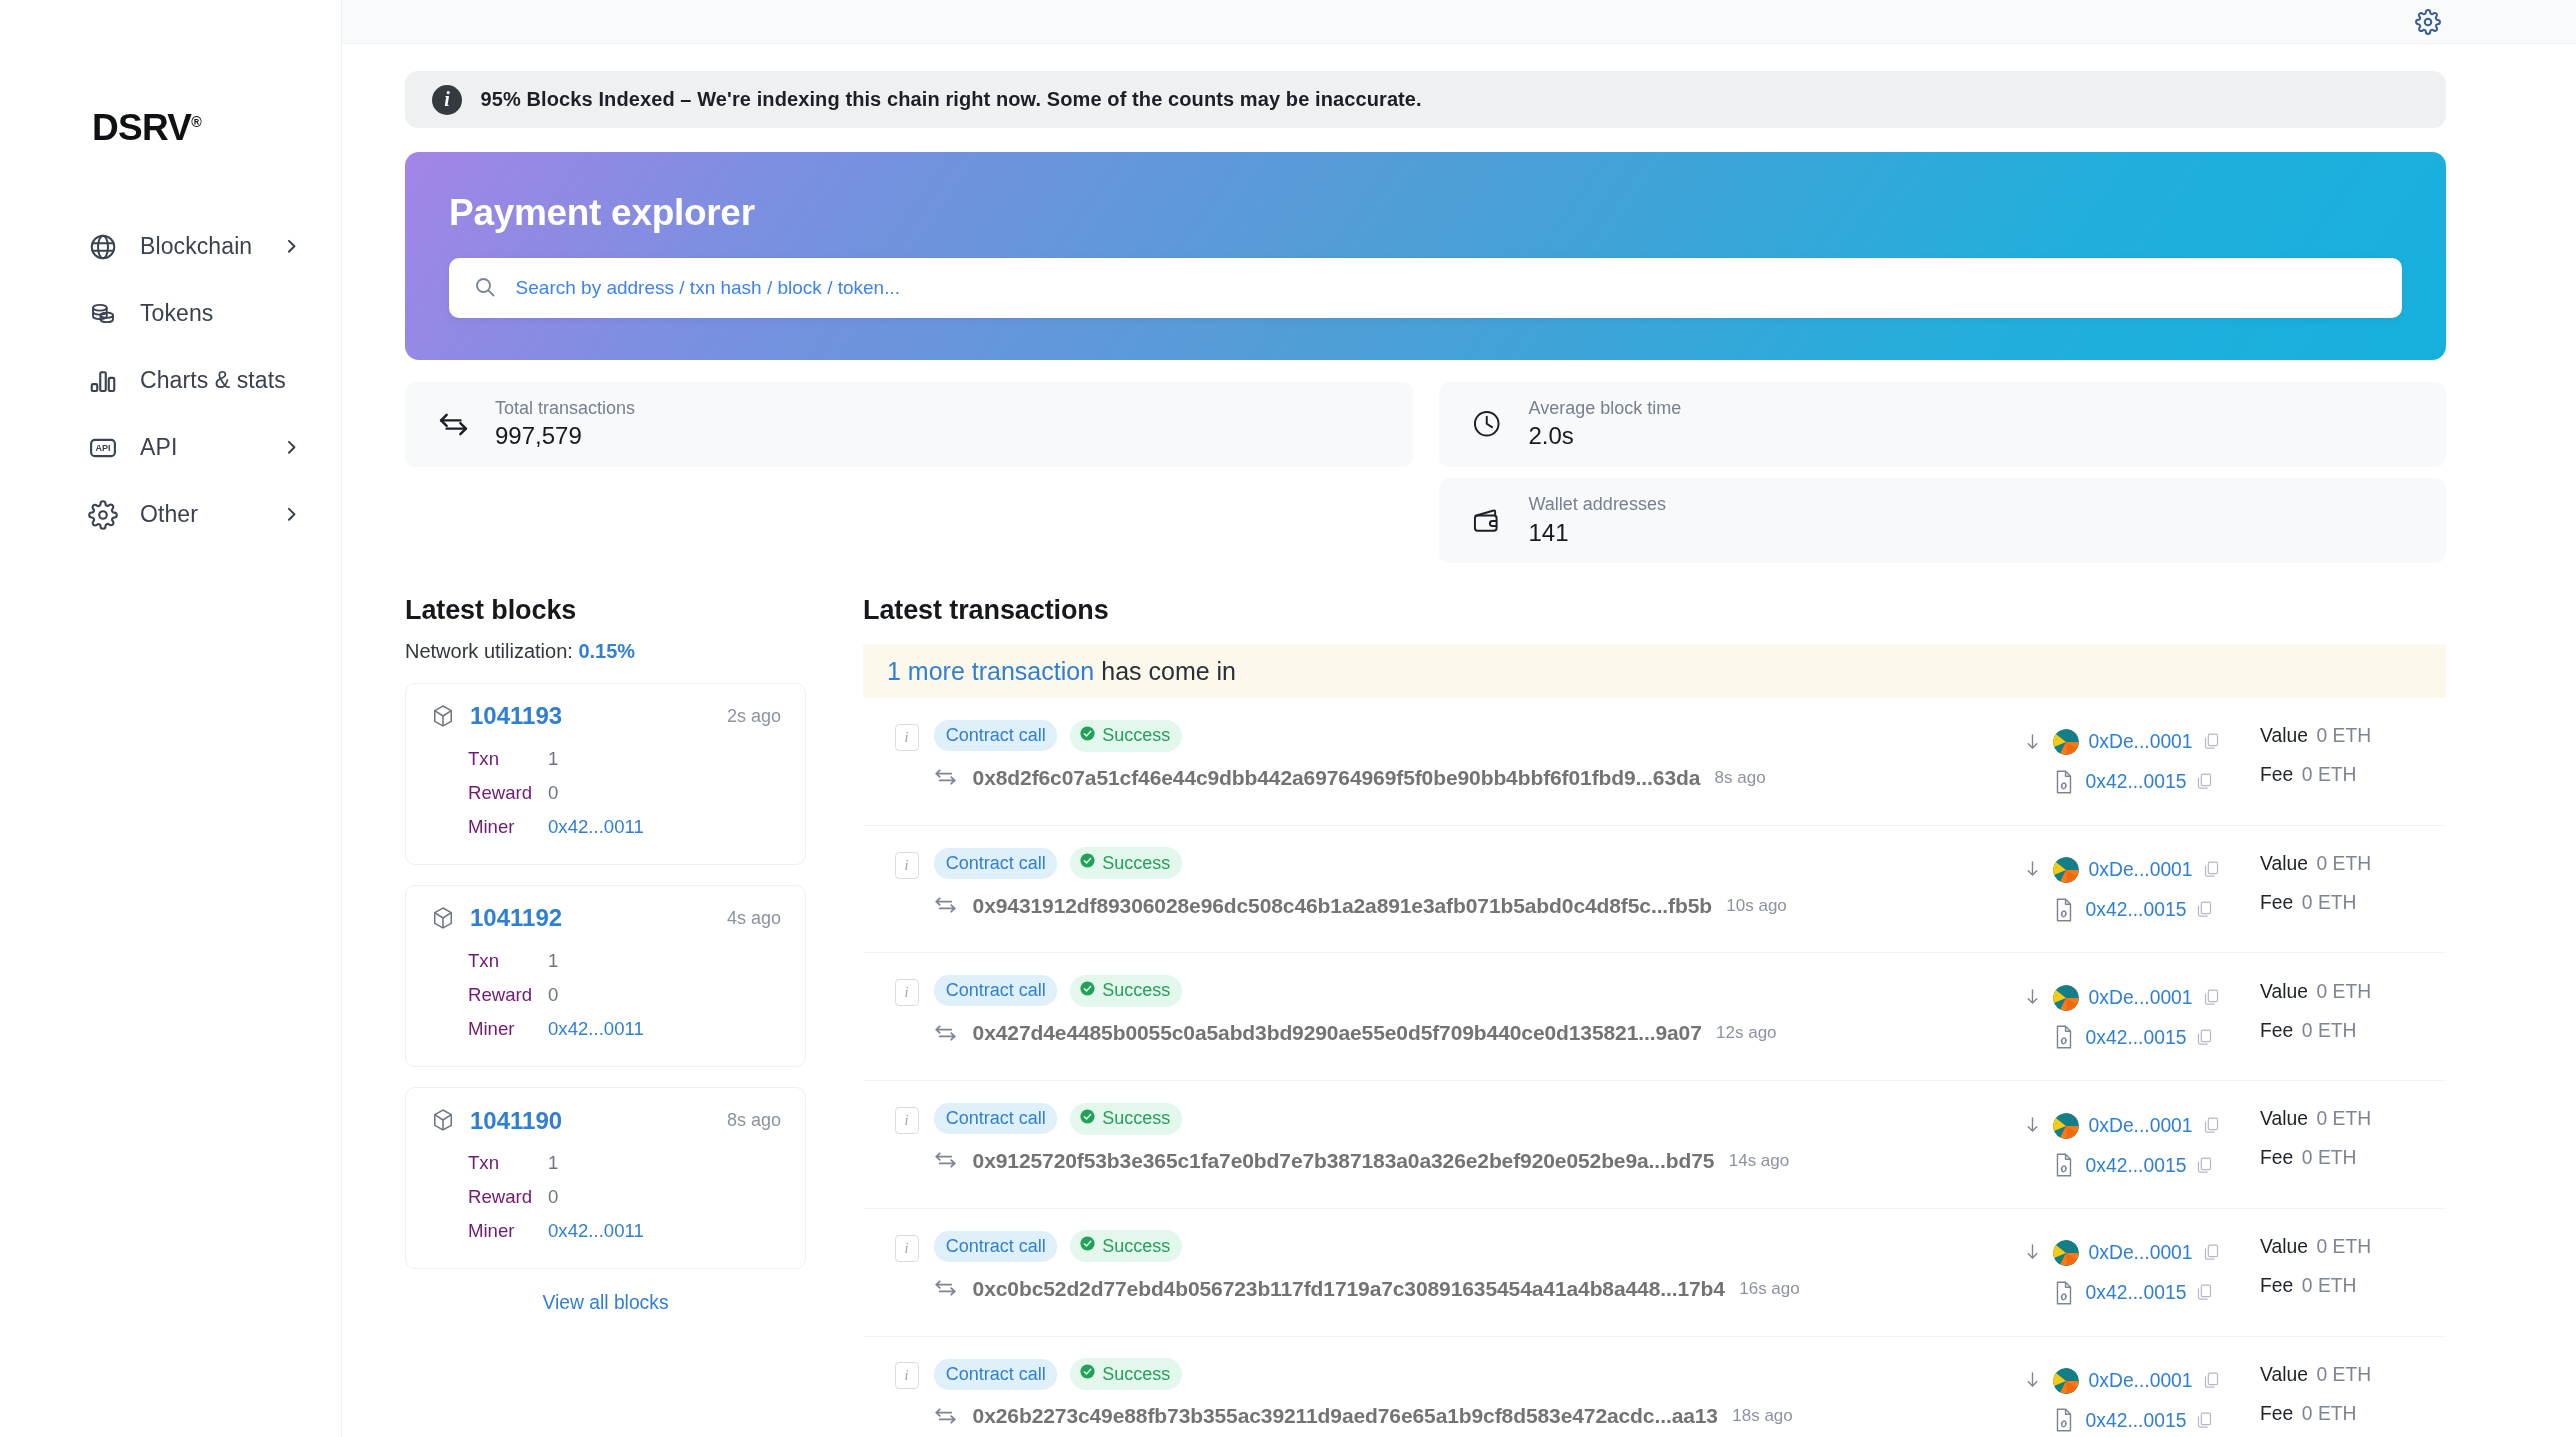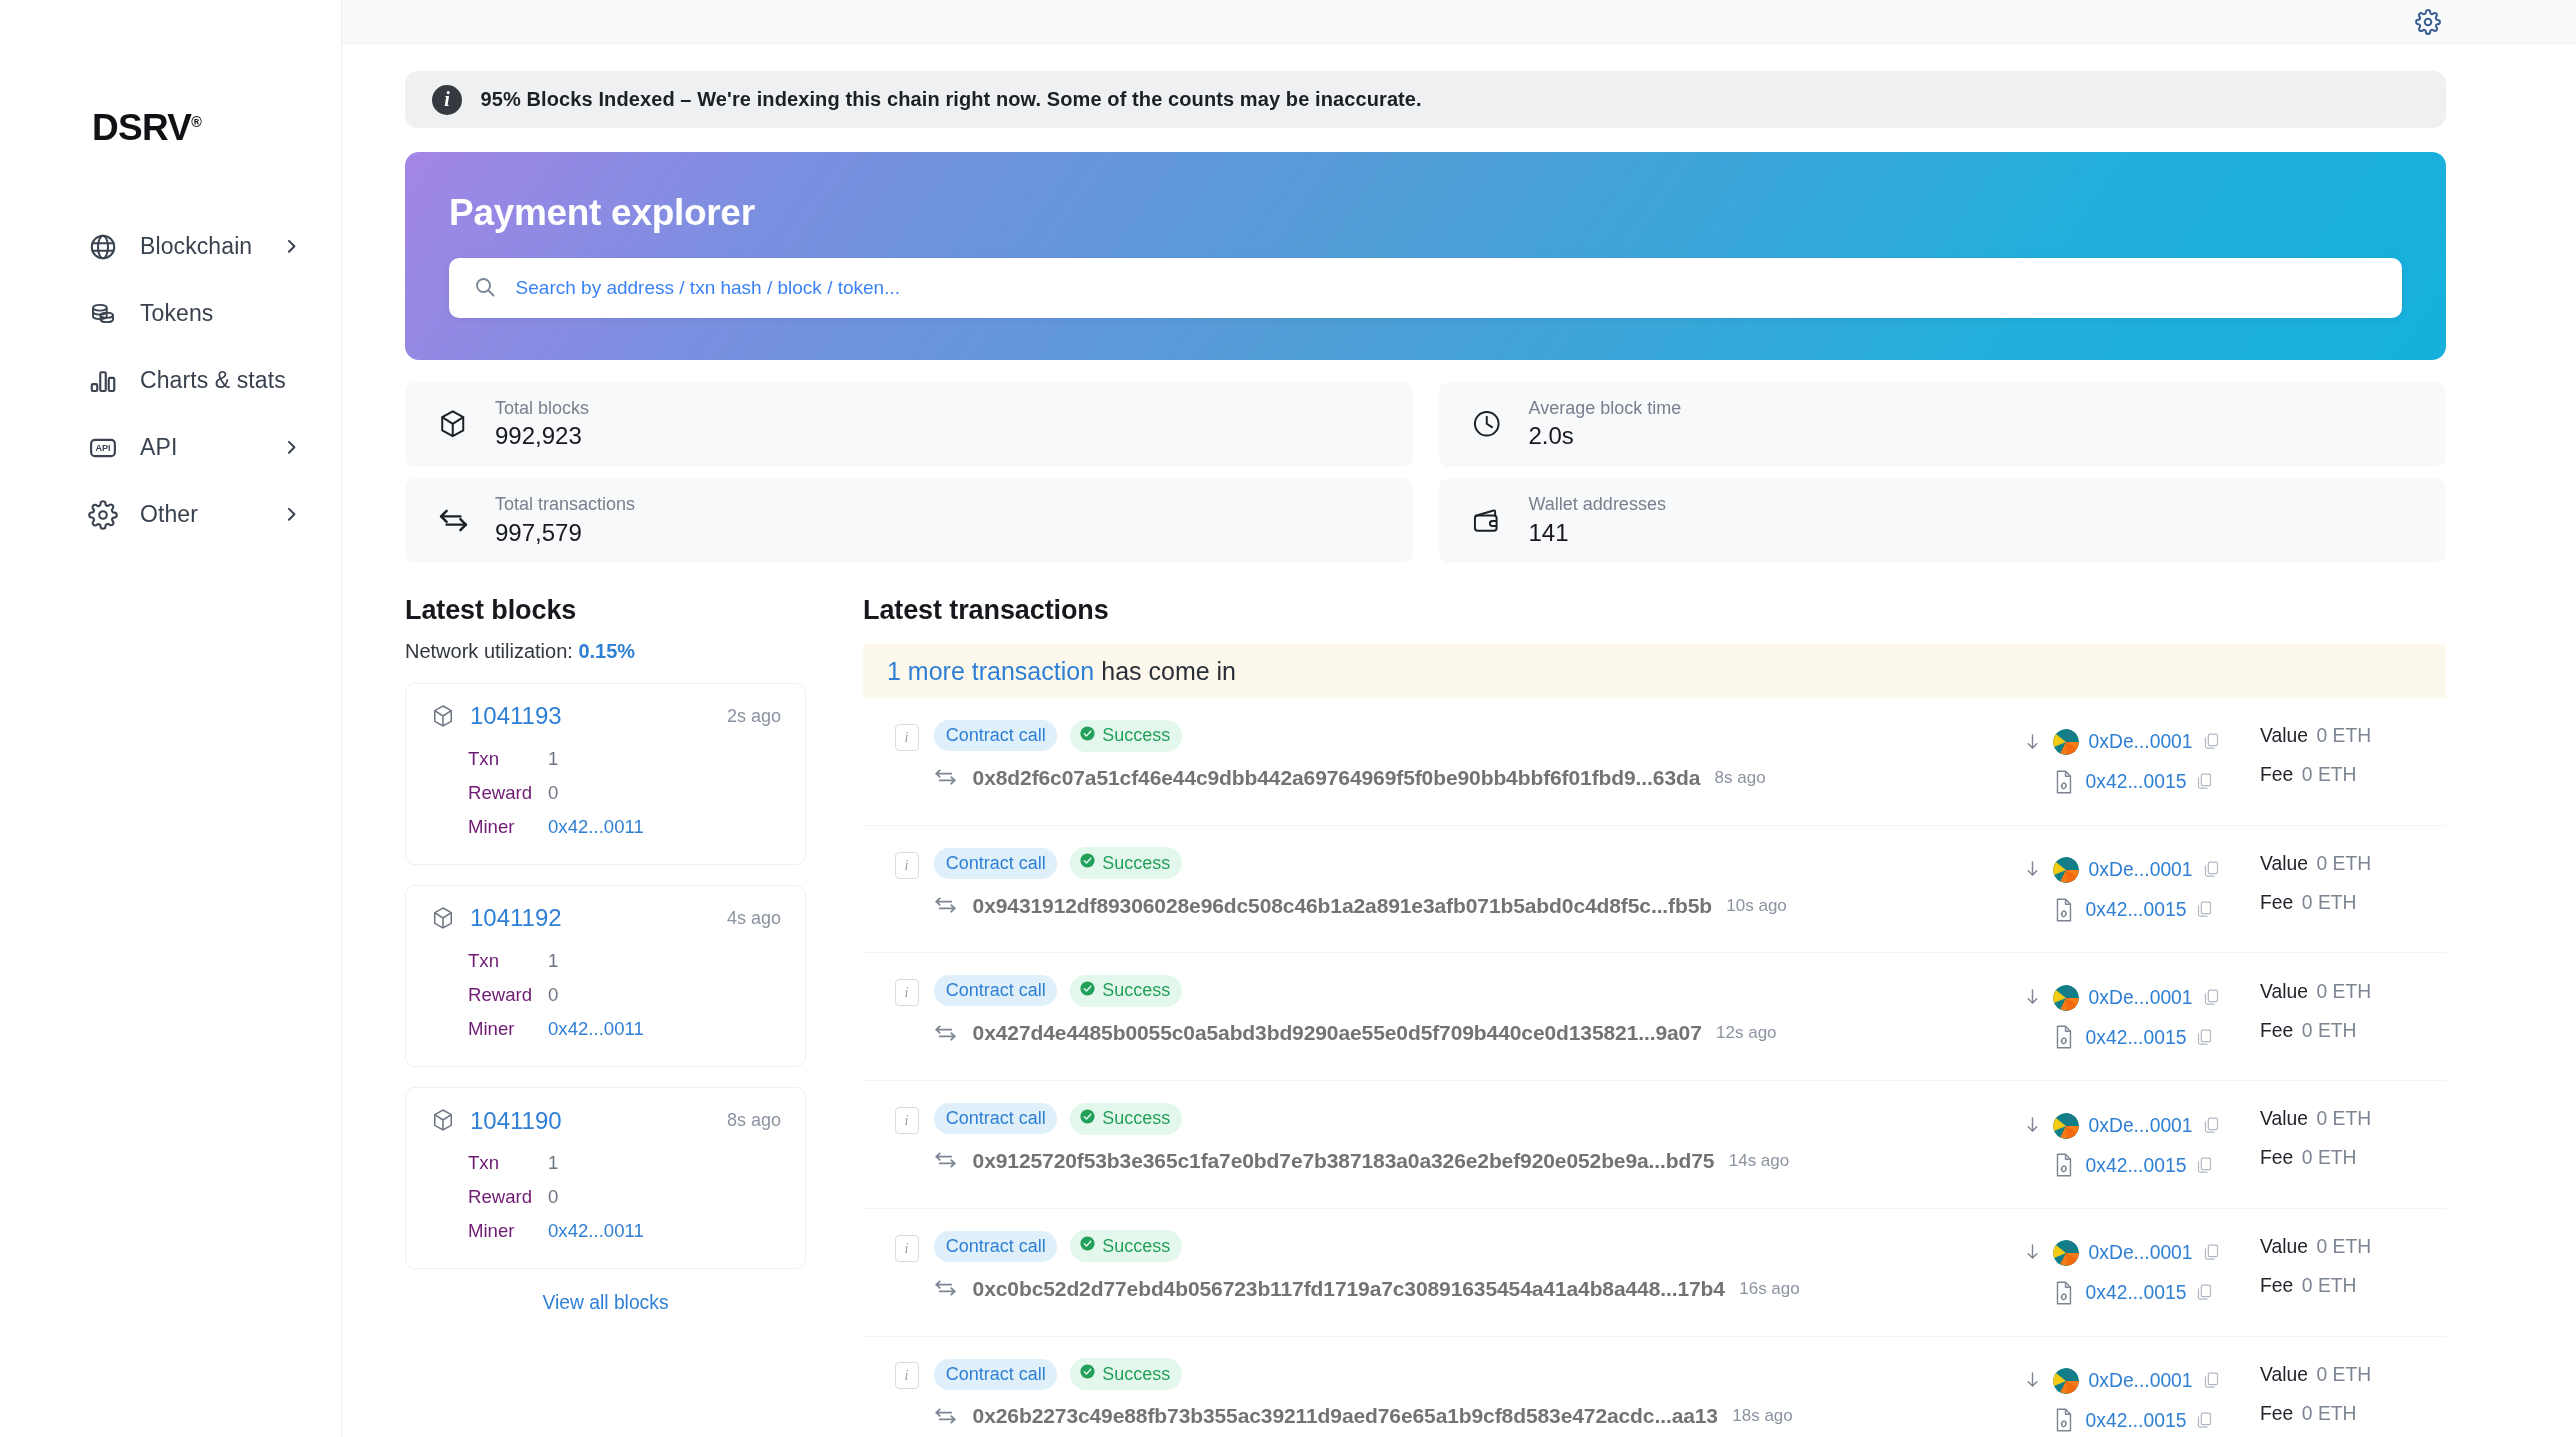--- a/index.html
+++ b/index.html
@@ -111,21 +111,21 @@
   .netutil { margin-top: 14.3px; font-size: 20px; color: #31363f; }
   .netutil b { color: #2f7fd4; font-weight: 700; }
 
   .block-card {
     margin-top: 20px;
     border: 1.4px solid #eceff3; border-radius: 10px;
     padding: 18.6px 24px 20px 24px;
   }
   .block-head { display: flex; align-items: center; }
   .block-cube { width: 27px; height: 27px; margin-right: 13px; }
-  .block-num { font-size: 24px; color: #2f7fd4; font-weight: 400; flex: 1; cursor: pointer; }
+  .block-num { font-size: 24px; color: #2f7fd4; font-weight: 700; flex: 1; cursor: pointer; }
   .block-age { font-size: 18px; color: #8b93a1; }
   .block-rows { margin-top: 11.5px; }
   .block-row { display: flex; height: 34px; align-items: center; font-size: 18.6px; }
   .block-row .k { width: 80px; color: #701a75; margin-left: 38px; }
   .block-row .v { color: #6d7582; }
   .block-row .v.link { color: #2f7fd4; cursor: pointer; }
   .view-all {
     margin-top: 23px; text-align: center;
     font-size: 19.3px; color: #2f7fd4; cursor: pointer;
   }
@@ -291,32 +291,20 @@
               <circle cx="10.5" cy="10.5" r="6.5"></circle>
                 <line x1="15.4" y1="15.4" x2="20.5" y2="20.5"></line>
             </svg>
           </span>
           <span class="search-placeholder">Search by address / txn hash / block / token...</span>
         </div>
       </section>
 
       <section class="stats">
         <div class="stats-col">
-          <div class="stat-card">
-            <span class="stat-icon">
-              <svg width="31.5" height="31.5" viewBox="0 0 24 24" fill="none" stroke="#1b1f26" stroke-width="1.5">
-                <path d="M12 2.6 20 7v10l-8 4.4L4 17V7z"></path>
-                  <path d="M12 12.1 20 7M12 12.1 4 7M12 12.1v9.3"></path>
-              </svg>
-            </span>
-            <div>
-              <div class="stat-label">Total blocks</div>
-              <div class="stat-value">992,923</div>
-            </div>
-          </div>
           <div class="stat-card">
             <span class="stat-icon">
               <svg width="33" height="33" viewBox="0 0 24 24" fill="none" stroke="#1b1f26" stroke-width="1.8" stroke-linecap="round" stroke-linejoin="round">
                 <polyline points="7 5 3 9 7 13"></polyline>
                   <line x1="3" y1="9" x2="17" y2="9"></line>
                 <polyline points="17 11 21 15 17 19"></polyline>
                   <line x1="21" y1="15" x2="7" y2="15"></line>
               </svg>
             </span>
             <div>

